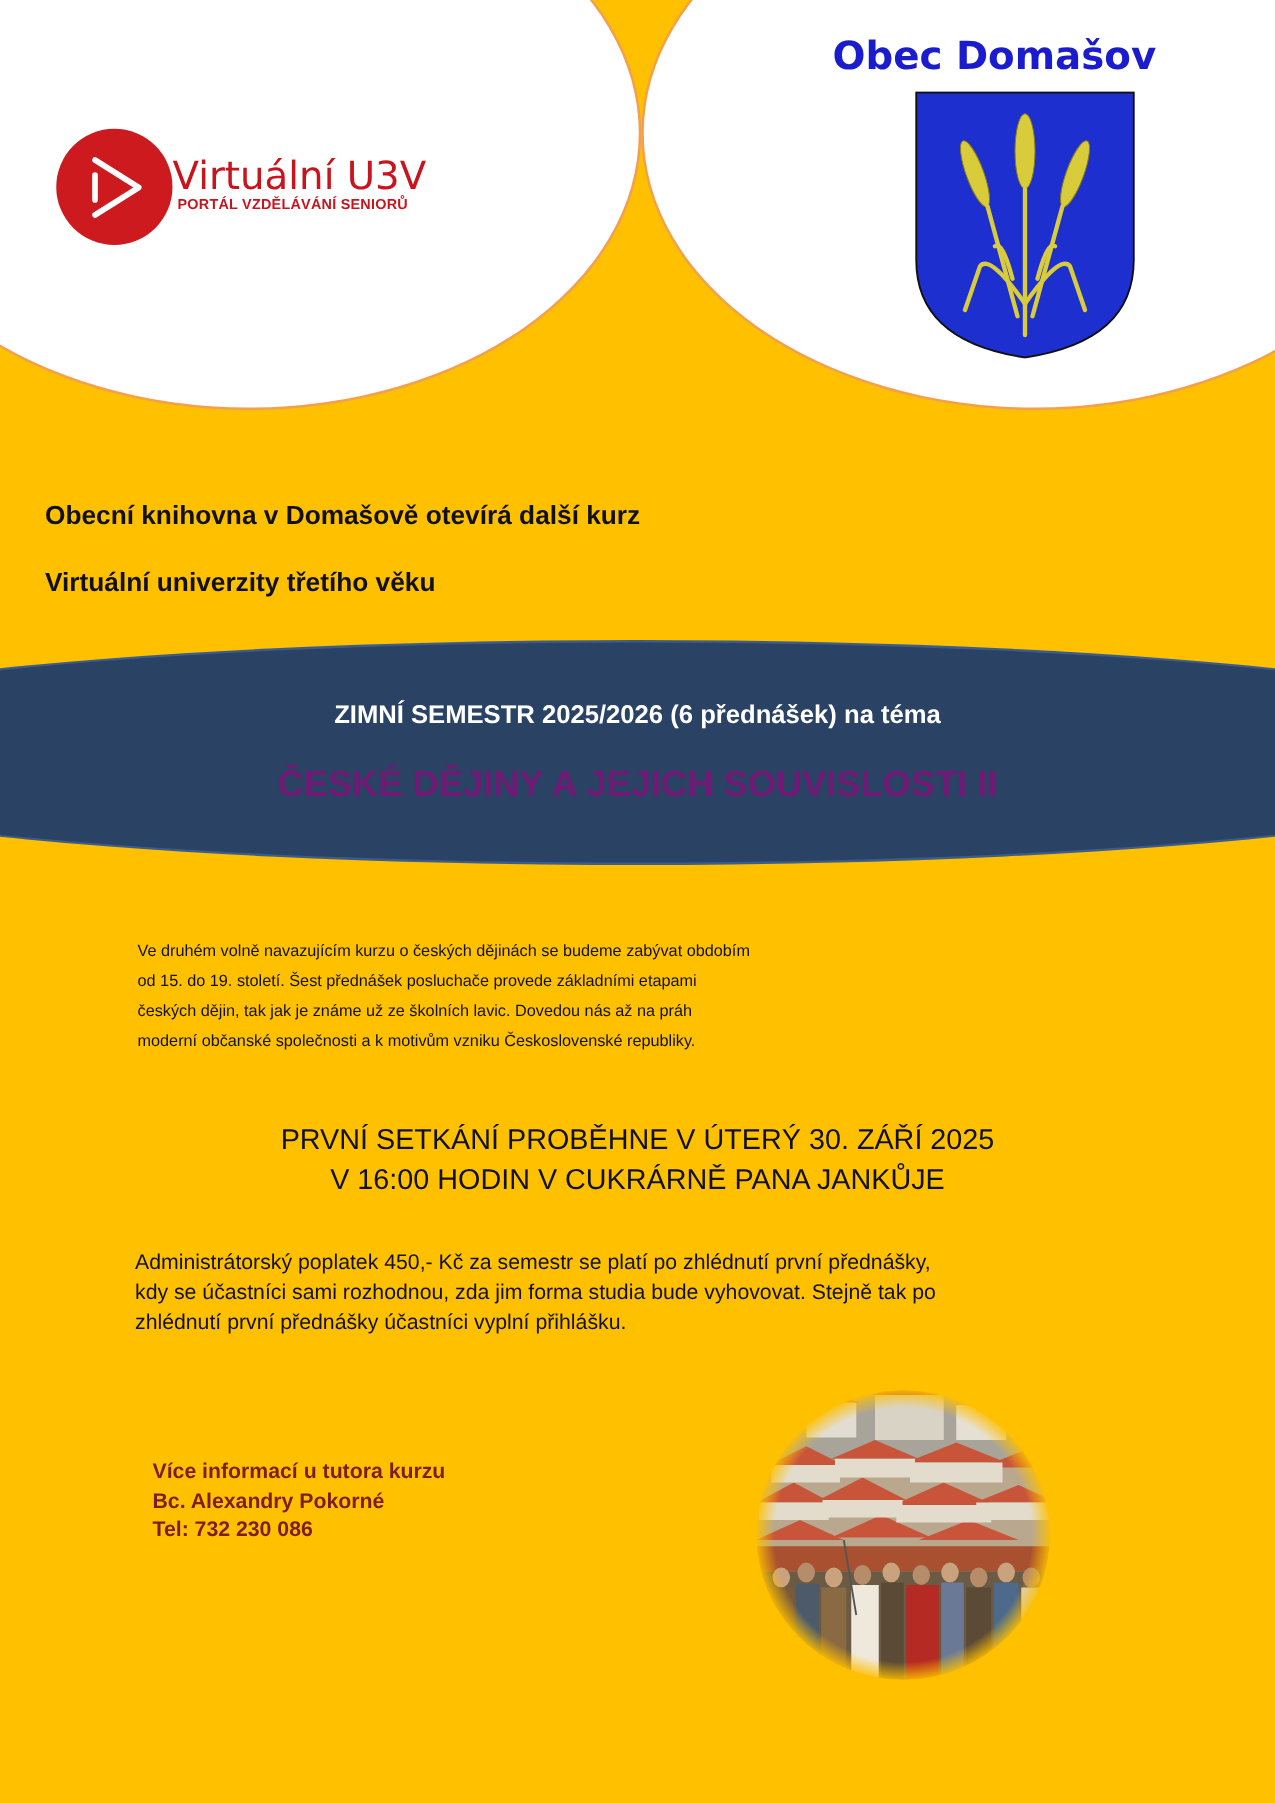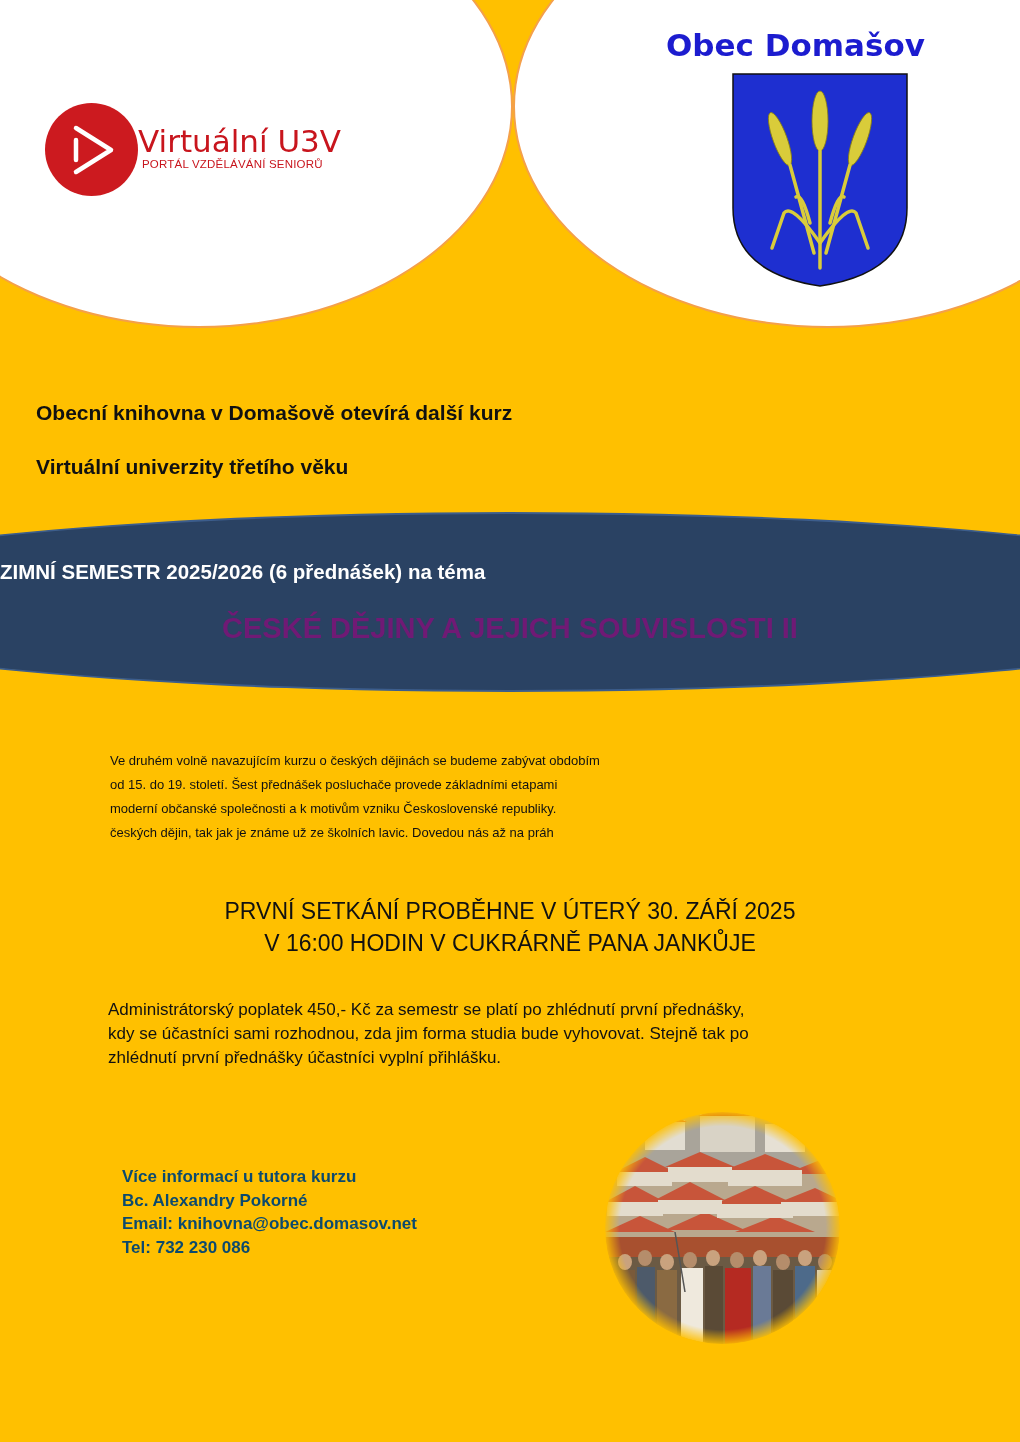--- a/index.html
+++ b/index.html
@@ -43,21 +43,21 @@
     font-size: 31px;
     font-family: "DejaVu Sans", sans-serif;
     font-weight: normal;
     letter-spacing: 0px;
     line-height: 34px;
     white-space: nowrap;
   }
   .u3v-subtitle {
     color: #c8151d;
     font-size: 11.5px;
-    font-weight: normal;
+    font-weight: bold;
     letter-spacing: 0.2px;
     margin-left: 4px;
     white-space: nowrap;
   }
 
   
   .obec-title {
     position: absolute; left: 666px; top: 27px;
     color: #1c1ccf;
     font-size: 31px;
@@ -78,21 +78,21 @@
   
   .banner {
     position: absolute;
     left: -260px; top: 512px;
     width: 1540px; height: 180px;
     border-radius: 50%;
     background: #2a4263;
     border: 2px solid #3c5d8c;
   }
   .banner-line1 {
-    position: absolute; left: 0; width: 1020px; top: 560px; text-align: left;
+    position: absolute; left: 0; width: 1020px; top: 560px; text-align: center;
     color: #ffffff; font-size: 20.5px; font-weight: bold;
   }
   .banner-line2 {
     position: absolute; left: 0; width: 1020px; top: 612px; text-align: center;
     color: #701a75; font-size: 29px; font-weight: bold;
   }
 
   
   .desc {
     position: absolute; left: 110px; width: 800px; top: 749px;
@@ -107,21 +107,21 @@
 
   
   .fee {
     position: absolute; left: 108px; width: 804px; top: 998px;
     font-size: 17px; line-height: 24px; color: #111;
   }
 
   
   .contact {
     position: absolute; left: 122px; top: 1165px;
-    font-size: 17px; font-weight: bold; line-height: 23.5px; color: #0c4a6e;
+    font-size: 17px; font-weight: bold; line-height: 23.5px; color: #7f1d1d;
   }
 
   
   .painting {
     position: absolute; left: 605px; top: 1112px;
     width: 235px; height: 232px;
     border-radius: 50%;
     overflow: hidden;
     -webkit-mask-image: radial-gradient(ellipse at center, #000 62%, transparent 72%);
     mask-image: radial-gradient(ellipse at center, #000 62%, transparent 72%);
@@ -174,39 +174,38 @@
   <div class="intro-line intro-1">Obecní knihovna v Domašově otevírá další kurz</div>
   <div class="intro-line intro-2">Virtuální univerzity třetího věku</div>
 
   <div class="banner"></div>
   <div class="banner-line1">ZIMNÍ SEMESTR 2025/2026 (6 přednášek) na téma</div>
   <div class="banner-line2">ČESKÉ DĚJINY A JEJICH SOUVISLOSTI II</div>
 
   <div class="desc">
     <div>Ve druhém volně navazujícím kurzu o českých dějinách se budeme zabývat obdobím</div>
     <div>od 15. do 19. století. Šest přednášek posluchače provede základními etapami</div>
+    <div>českých dějin, tak jak je známe už ze školních lavic. Dovedou nás až na práh</div>
     <div>moderní občanské společnosti a k motivům vzniku Československé republiky.</div>
-    <div>českých dějin, tak jak je známe už ze školních lavic. Dovedou nás až na práh</div>
   </div>
 
   <div class="meeting">
     <div>PRVNÍ SETKÁNÍ PROBĚHNE V ÚTERÝ 30. ZÁŘÍ 2025</div>
     <div>V 16:00 HODIN V CUKRÁRNĚ PANA JANKŮJE</div>
   </div>
 
   <div class="fee">
     <div>Administrátorský poplatek 450,- Kč za semestr se platí po zhlédnutí první přednášky,</div>
     <div>kdy se účastníci sami rozhodnou, zda jim forma studia bude vyhovovat. Stejně tak po</div>
     <div>zhlédnutí první přednášky účastníci vyplní přihlášku.</div>
   </div>
 
   <div class="contact">
     <div>Více informací u tutora kurzu</div>
     <div>Bc. Alexandry Pokorné</div>
-    <div>Email: knihovna@obec.domasov.net</div>
     <div>Tel: 732 230 086</div>
   </div>
 
   <div class="painting">
     <svg width="235" height="232" viewBox="0 0 235 232">
       <rect width="235" height="232" fill="#b9a88e"></rect>
 
       <rect x="0" y="0" width="235" height="60" fill="#a9a49a"></rect>
       <rect x="40" y="8" width="40" height="30" fill="#e2ddd2"></rect>
       <rect x="95" y="2" width="55" height="38" fill="#d9d3c6"></rect>

